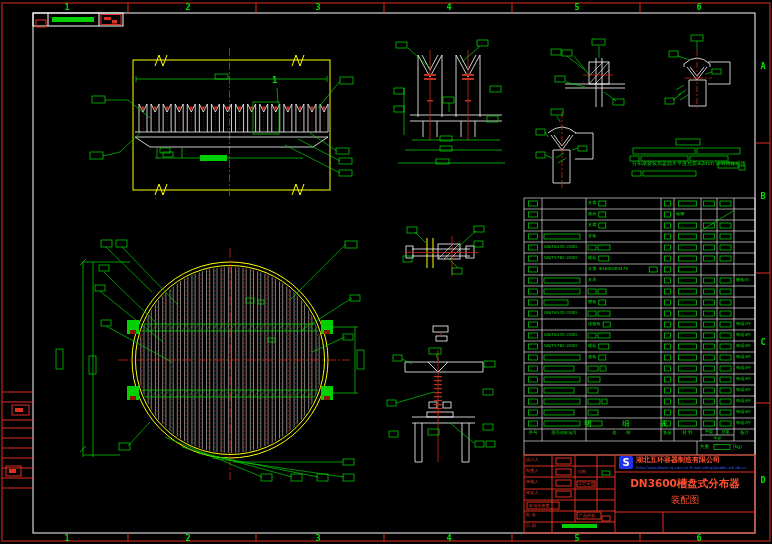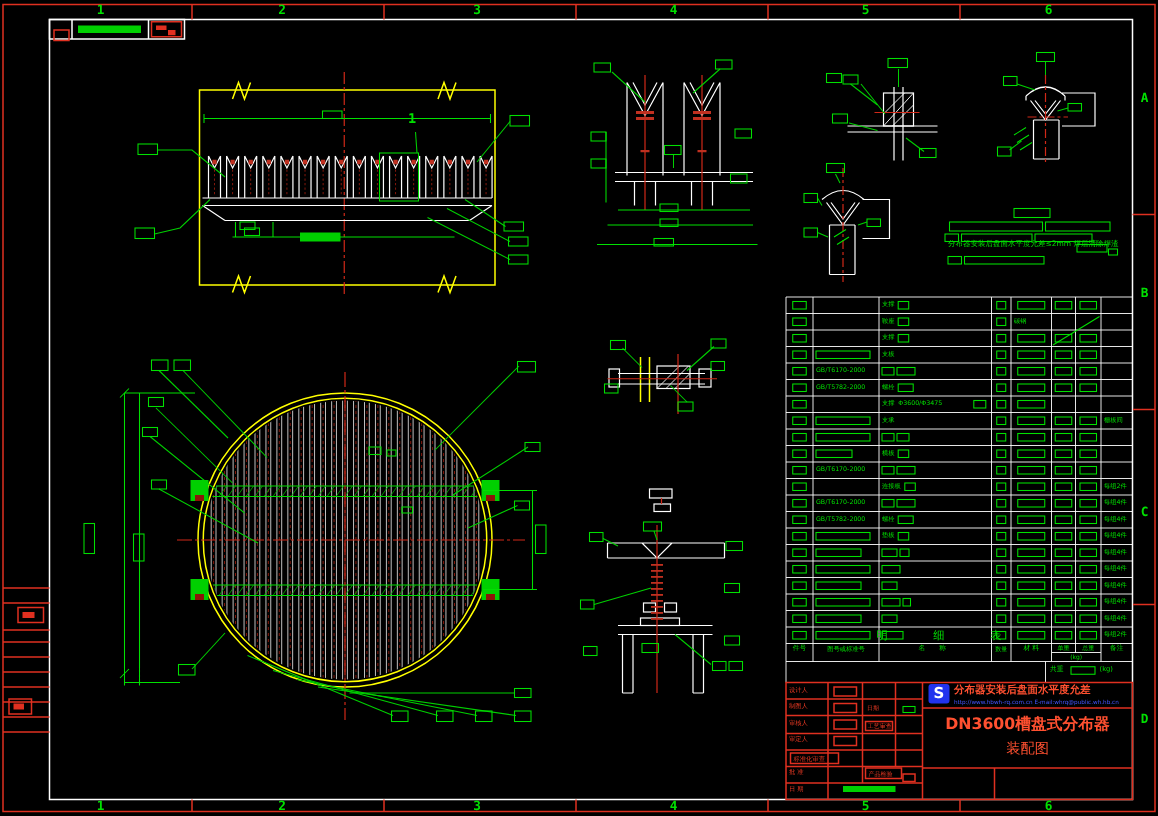--- a/index.html
+++ b/index.html
@@ -655,21 +655,21 @@
 <div class="t rt f42" style="left:526px;top:479.5px">审核人</div>
 <div class="t rt f42" style="left:526px;top:490.5px">审定人</div>
 <div class="t rt f42" style="left:529px;top:503.5px">标准化审查</div>
 <div class="t rt f42" style="left:526px;top:512.5px">批 准</div>
 <div class="t rt f42" style="left:526px;top:523.5px">日 期</div>
 <div class="t rt f4" style="left:578px;top:469.5px">日期</div>
 <div class="t rt f4" style="left:578.5px;top:482px">工艺审查</div>
 <div class="t rt f4" style="left:579px;top:513.5px">产品检验</div>
 
 <div id="logo">S</div>
-<div class="t ot" style="left:636px;top:457px;font-size:7px;font-weight:bold">分布器安装后盘面水平度允差</div>
+<div class="t ot" style="left:636px;top:457px;font-size:7px;font-weight:bold">湖北五环容器制造有限公司</div>
 <div class="t bt" style="left:636px;top:466px;font-size:3.8px">http://www.hbwh-rq.com.cn  E-mail:whrq@public.wh.hb.cn</div>
 <div class="t ot ctr" style="left:615px;top:478px;width:140px;font-size:10.5px;font-weight:bold">DN3600槽盘式分布器</div>
 <div class="t ot ctr" style="left:615px;top:495px;width:140px;font-size:9.5px;font-weight:normal">装配图</div>
 
 <div id="textLayer">
     <div class="t gt f42" style="left: 588px; top: 201px;">支撑</div>
     <div class="t gt f42" style="left: 588px; top: 212px;">鞍座</div>
     <div class="t gt f42" style="left: 676px; top: 212px;">碳钢</div>
     <div class="t gt f42" style="left: 588px; top: 223px;">支撑</div>
     <div class="t gt f42" style="left: 588px; top: 234px;">支板</div>

